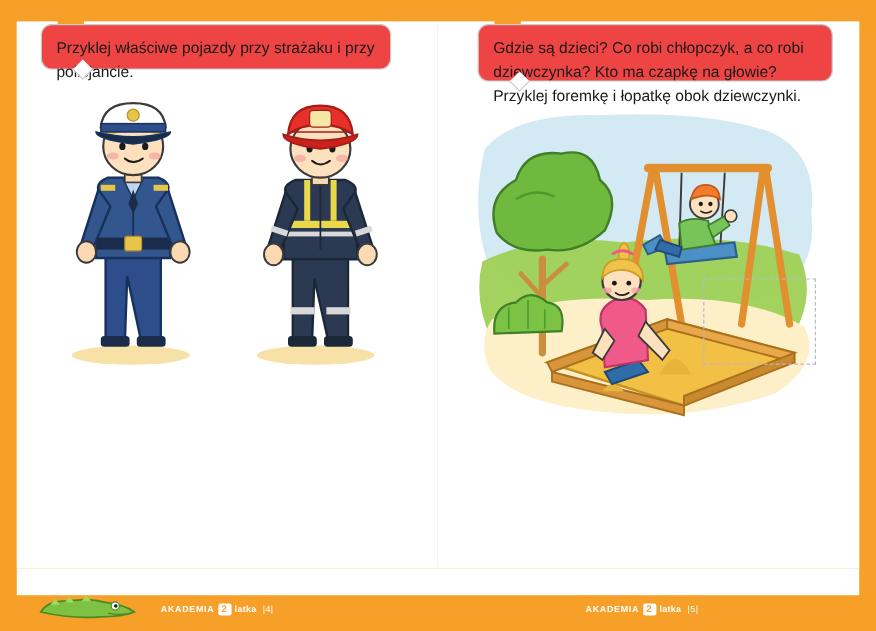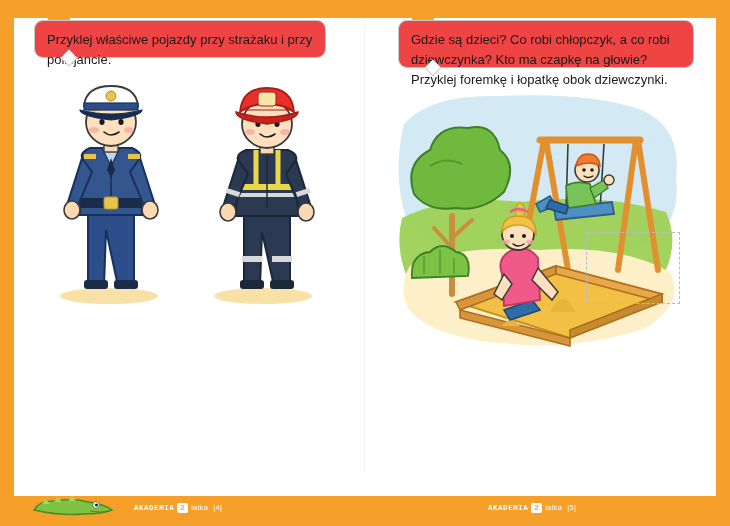--- a/index.html
+++ b/index.html
@@ -139,36 +139,35 @@
     font-size: 7.4px;
     color: #ffffff;
     letter-spacing: 0.4px;
     font-weight: bold;
     bottom: 13px;
   }
   .page-label .akademia {
     color: #ffffff;
     font-weight: bold;
     letter-spacing: 0.6px;
-    font-family: Liberation Mono, monospace;
   }
   .page-label .numbox {
     display: inline-block;
     background: #ffffff;
     color: #f6a02a;
     font-weight: bold;
     border-radius: 2px;
     padding: 1px 3px;
     margin: 0 3px;
     font-size: 8px;
     line-height: 1;
     vertical-align: middle;
   }
   .page-label .latka {
-    font-weight: normal;
+    font-weight: bold;
     letter-spacing: 0.3px;
   }
   .page-label .pageno {
     margin-left: 5px;
     font-weight: normal;
   }
   .croc {
     position: absolute;
     left: 30px;
     bottom: 8px;

